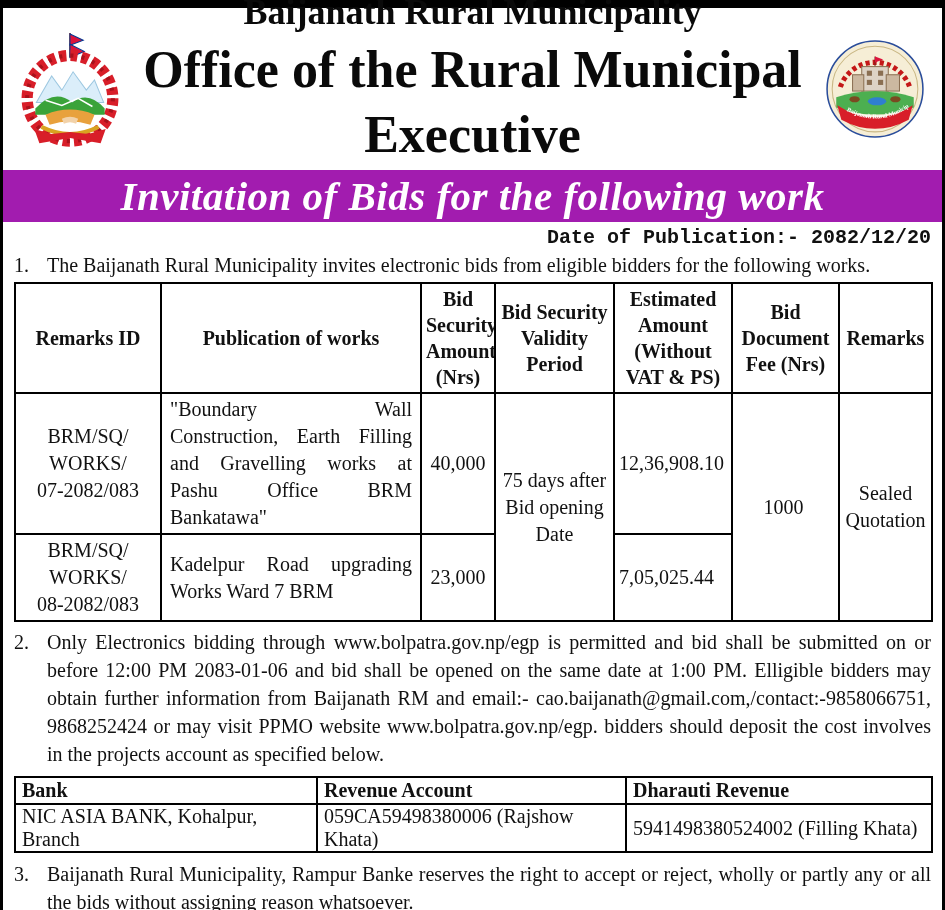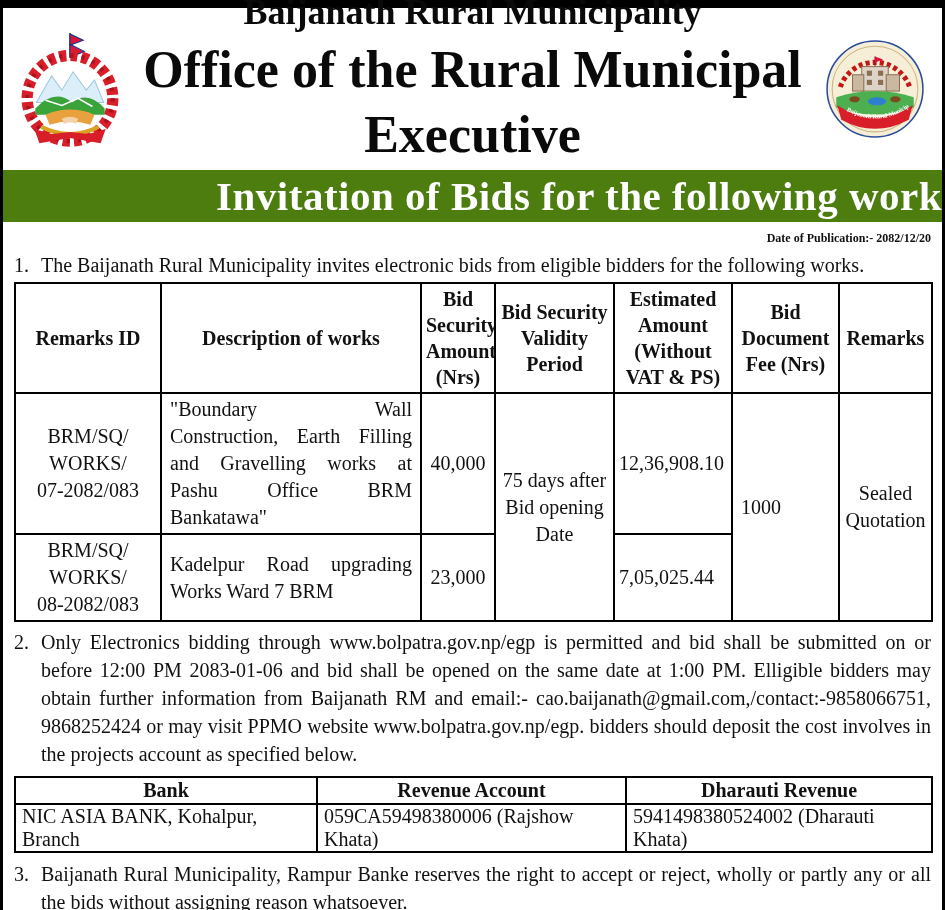--- a/index.html
+++ b/index.html
@@ -11,51 +11,51 @@
   .top-bar { height:8px; background:#000; flex:none; }
 
   .header { display:flex; align-items:center; padding:8px 16px 2px; height:162px; flex:none; }
   .logo { width:102px; flex:none; }
   .logo svg { display:block; width:100%; height:auto; }
   .titles { flex:1; text-align:center; font-weight:bold; color:#0a0a0a; }
   .t1 { font-size:36px; line-height:1.35; }
   .t2 { font-size:52px; line-height:1.25; }
   .t3 { font-size:18px; line-height:1.6; }
 
-  .banner { background:#4d7c0f; color:#fff; height:52px; flex:none;
-            display:flex; align-items:center; justify-content:flex-end;
-            font-weight:bold; font-size:41px; letter-spacing:0.5px; }
+  .banner { background:#a21caf; color:#fff; height:52px; flex:none;
+            display:flex; align-items:center; justify-content:center;
+            font-weight:bold; font-size:41px; letter-spacing:0.5px;font-style:italic; }
 
   .content { padding:3px 11px 0; flex:none; }
-  .pub-date { text-align:right; font-weight:bold; font-size:12px; line-height:26px; }
+  .pub-date { text-align:right; font-weight:bold; font-size:20px; line-height:26px;font-family:Liberation Mono, monospace; }
 
   .para { display:flex; font-size:20px; line-height:28px; }
   .para .num { width:27px; flex:none; }
-  .para .ptext { flex:1; text-align:justify; }
+  .para .ptext { flex:1; text-align:justify;margin-left:6px; }
   .p1 { margin-bottom:3px; }
   .p2 { margin:6px 0 8px; }
   .p3 { margin-top:7px; }
 
   table { width:100%; border-collapse:collapse; table-layout:fixed; }
   th, td { border:2.5px solid #000; font-size:20px; vertical-align:middle;
            padding:2px 4px; overflow:hidden; }
   th { font-weight:bold; }
 
   .bid thead th { text-align:center; line-height:26px; height:102px; }
   .bid .row1 > td { height:106px; }
   .bid .row2 > td { height:82px; }
   .cid { text-align:center; white-space:pre-line; line-height:27px; }
   .desc { text-align:justify; line-height:27px; padding:2px 8px; }
   .amount { text-align:center; }
   .validity { text-align:center; line-height:27px; }
   .estimate { text-align:left; }
-  .fee { text-align:left; padding-left:8px; }
+  .fee { text-align:center; padding-left:0; }
   .remarks { text-align:center; line-height:27px; }
 
-  .bank th { text-align:center; height:27px; padding:0 6px; }
+  .bank th { text-align:left; height:27px; padding:0 6px; }
   .bank td { text-align:left; height:29px; padding:0 6px; }
 </style>
 </head>
 <body>
 
 <div class="page">
   <div class="top-bar"></div>
 
   <div class="header">
     <div class="logo">
@@ -125,21 +125,21 @@
           <col style="width:260px">
           <col style="width:74px">
         <col style="width:119px">
           <col style="width:118px">
           <col style="width:107px">
         <col style="width:93px">
       </colgroup>
       <thead>
         <tr>
           <th>Remarks ID</th>
-          <th>Description of works</th>
+          <th>Publication of works</th>
           <th>Bid Security Amount (Nrs)</th>
           <th>Bid Security Validity Period</th>
           <th>Estimated Amount (Without VAT &amp; PS)</th>
           <th>Bid Document Fee (Nrs)</th>
           <th>Remarks</th>
         </tr>
       </thead>
       <tbody>
         <tr class="row1">
           <td class="cid">BRM/SQ/
@@ -178,21 +178,21 @@
         <tr>
           <th>Bank</th>
           <th>Revenue Account</th>
           <th>Dharauti Revenue</th>
         </tr>
       </thead>
       <tbody>
         <tr>
           <td>NIC ASIA BANK, Kohalpur, Branch</td>
           <td>059CA59498380006 (Rajshow Khata)</td>
-          <td>5941498380524002 (Dharauti Khata)</td>
+          <td>5941498380524002 (Filling Khata)</td>
         </tr>
       </tbody>
     </table>
 
     <div class="para p3">
       <span class="num">3.</span>
       <span class="ptext">Baijanath Rural Municipality, Rampur Banke reserves the right to accept or reject, wholly or partly any or all the bids without assigning reason whatsoever.</span>
     </div>
 
   </div>

